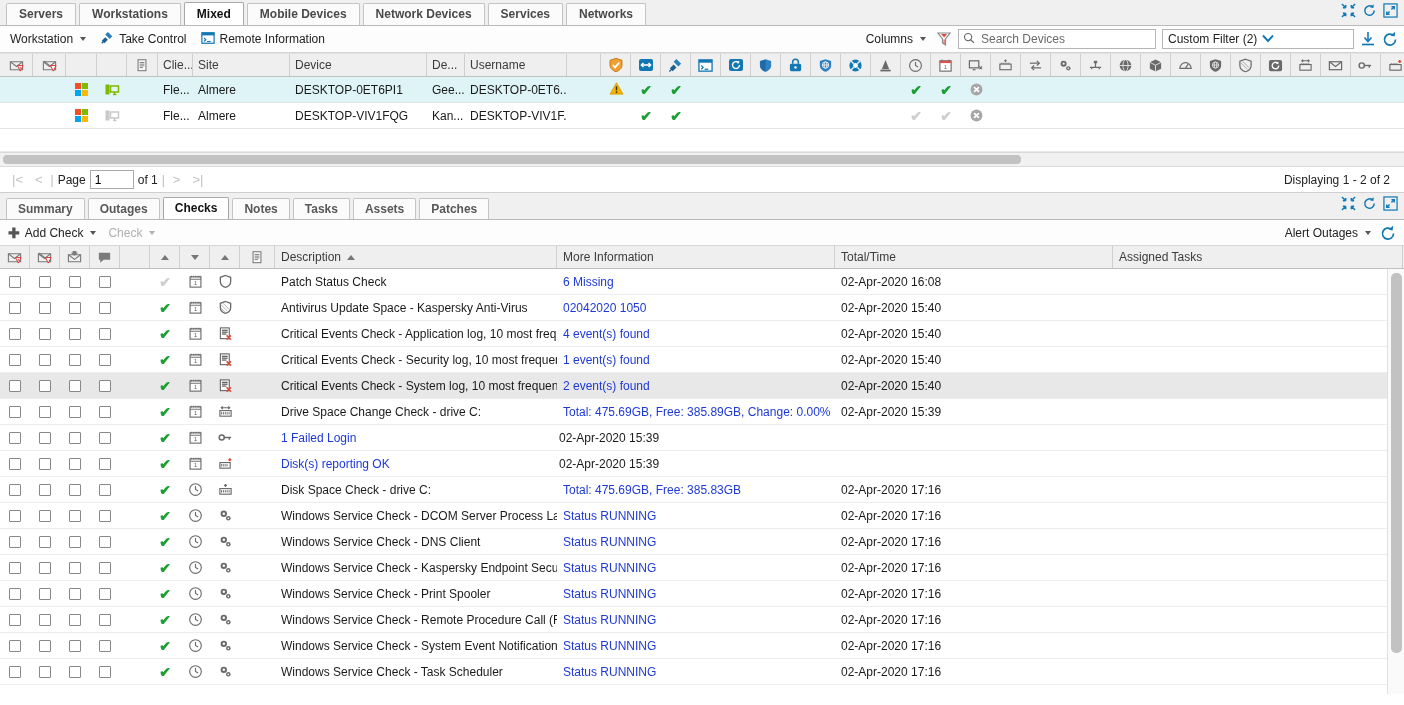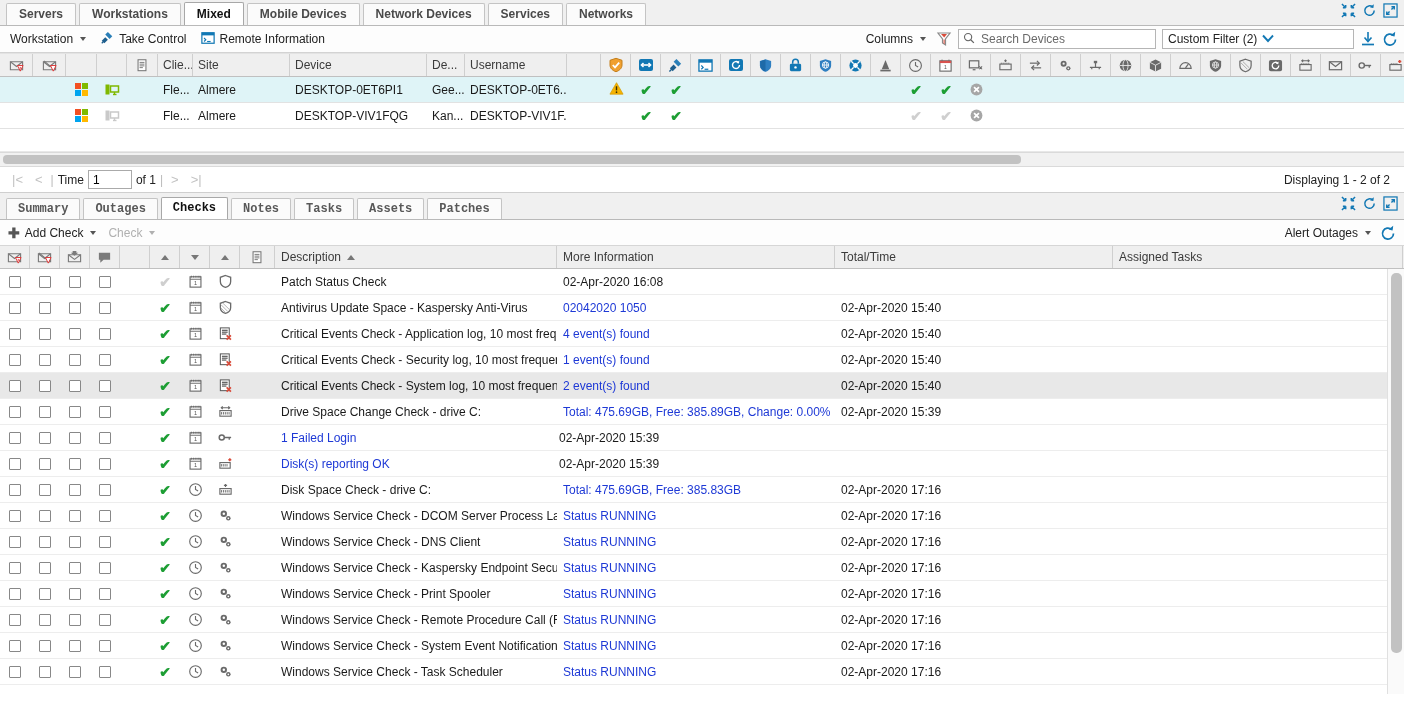--- a/index.html
+++ b/index.html
@@ -180,21 +180,20 @@
   .pg-right { margin-left: auto; font-size: 12px; color: #222; padding-right: 6px; }
 
   
   .detail-tabs {
     height: 27px;
     background: #f0f0f0;
     border-bottom: 1px solid #b9b9b9;
     display: flex; align-items: flex-end;
     padding-left: 6px;
     position: relative;
-    font-family: Liberation Mono, monospace;
   }
   .dtab {
     height: 21px; line-height: 20px;
     padding: 0 11px; margin-right: 3px;
     background: #fbfbfb;
     border: 1px solid #c4c4c4; border-bottom: none;
     font-weight: bold; font-size: 12px; color: #585858;
     border-radius: 2px 2px 0 0; cursor: pointer;
   }
   .dtab.active { background: #fff; color: #111; height: 22px; line-height: 21px; border-color: #a8a8a8; }
@@ -795,21 +794,21 @@
     <div style="height:23px;background:#fff;border-bottom:1px solid #e8e8e8"></div>
 
     <div class="hscroll">
       <div class="thumb"></div>
     </div>
 
     <div class="pager">
       <span class="pg-btn">|&lt;</span>
       <span class="pg-btn">&lt;</span>
       <span class="pg-sep">|</span>
-      <span class="pg-label">Time</span>
+      <span class="pg-label">Page</span>
       <input class="pg-input" type="text" value="1" style="">
       <span class="pg-label">of 1</span>
       <span class="pg-sep">|</span>
       <span class="pg-btn">&gt;</span>
       <span class="pg-btn">&gt;|</span>
       <span class="pg-right">Displaying 1 - 2 of 2</span>
     </div>
   </div>
 
   <div class="detail-tabs">
@@ -967,20 +966,23 @@
               <text x="8" y="12" font-size="6" fill="#555" text-anchor="middle" font-family="sans-serif">1</text>
             </svg>
           </div>
           <div class="cc ic" style="width:30px">
             <svg width="15" height="15" viewBox="0 0 16 16">
               <path d="M8 1.6 L13.5 3.5 L13.5 8 C13.5 11.2 10.8 13.4 8 14.3 C5.2 13.4 2.5 11.2 2.5 8 L2.5 3.5 Z" fill="none" stroke="#6a6a6a" stroke-width="1.4"></path>
             </svg>
           </div>
           <div class="cc ic" style="width:35px"></div>
           <div class="cc" style="width:282px">Patch Status Check</div>
+          <div class="cc" style="width:278px">
+            <span class="link">6 Missing</span>
+          </div>
           <div class="cc" style="width:278px">02-Apr-2020 16:08</div>
           <div class="cc" style="width:290px"></div>
         </div>
         <div class="chk-row">
           <div class="cc ic" style="width:30px">
             <span class="cbox"></span>
           </div>
           <div class="cc ic" style="width:30px">
             <span class="cbox"></span>
           </div>

